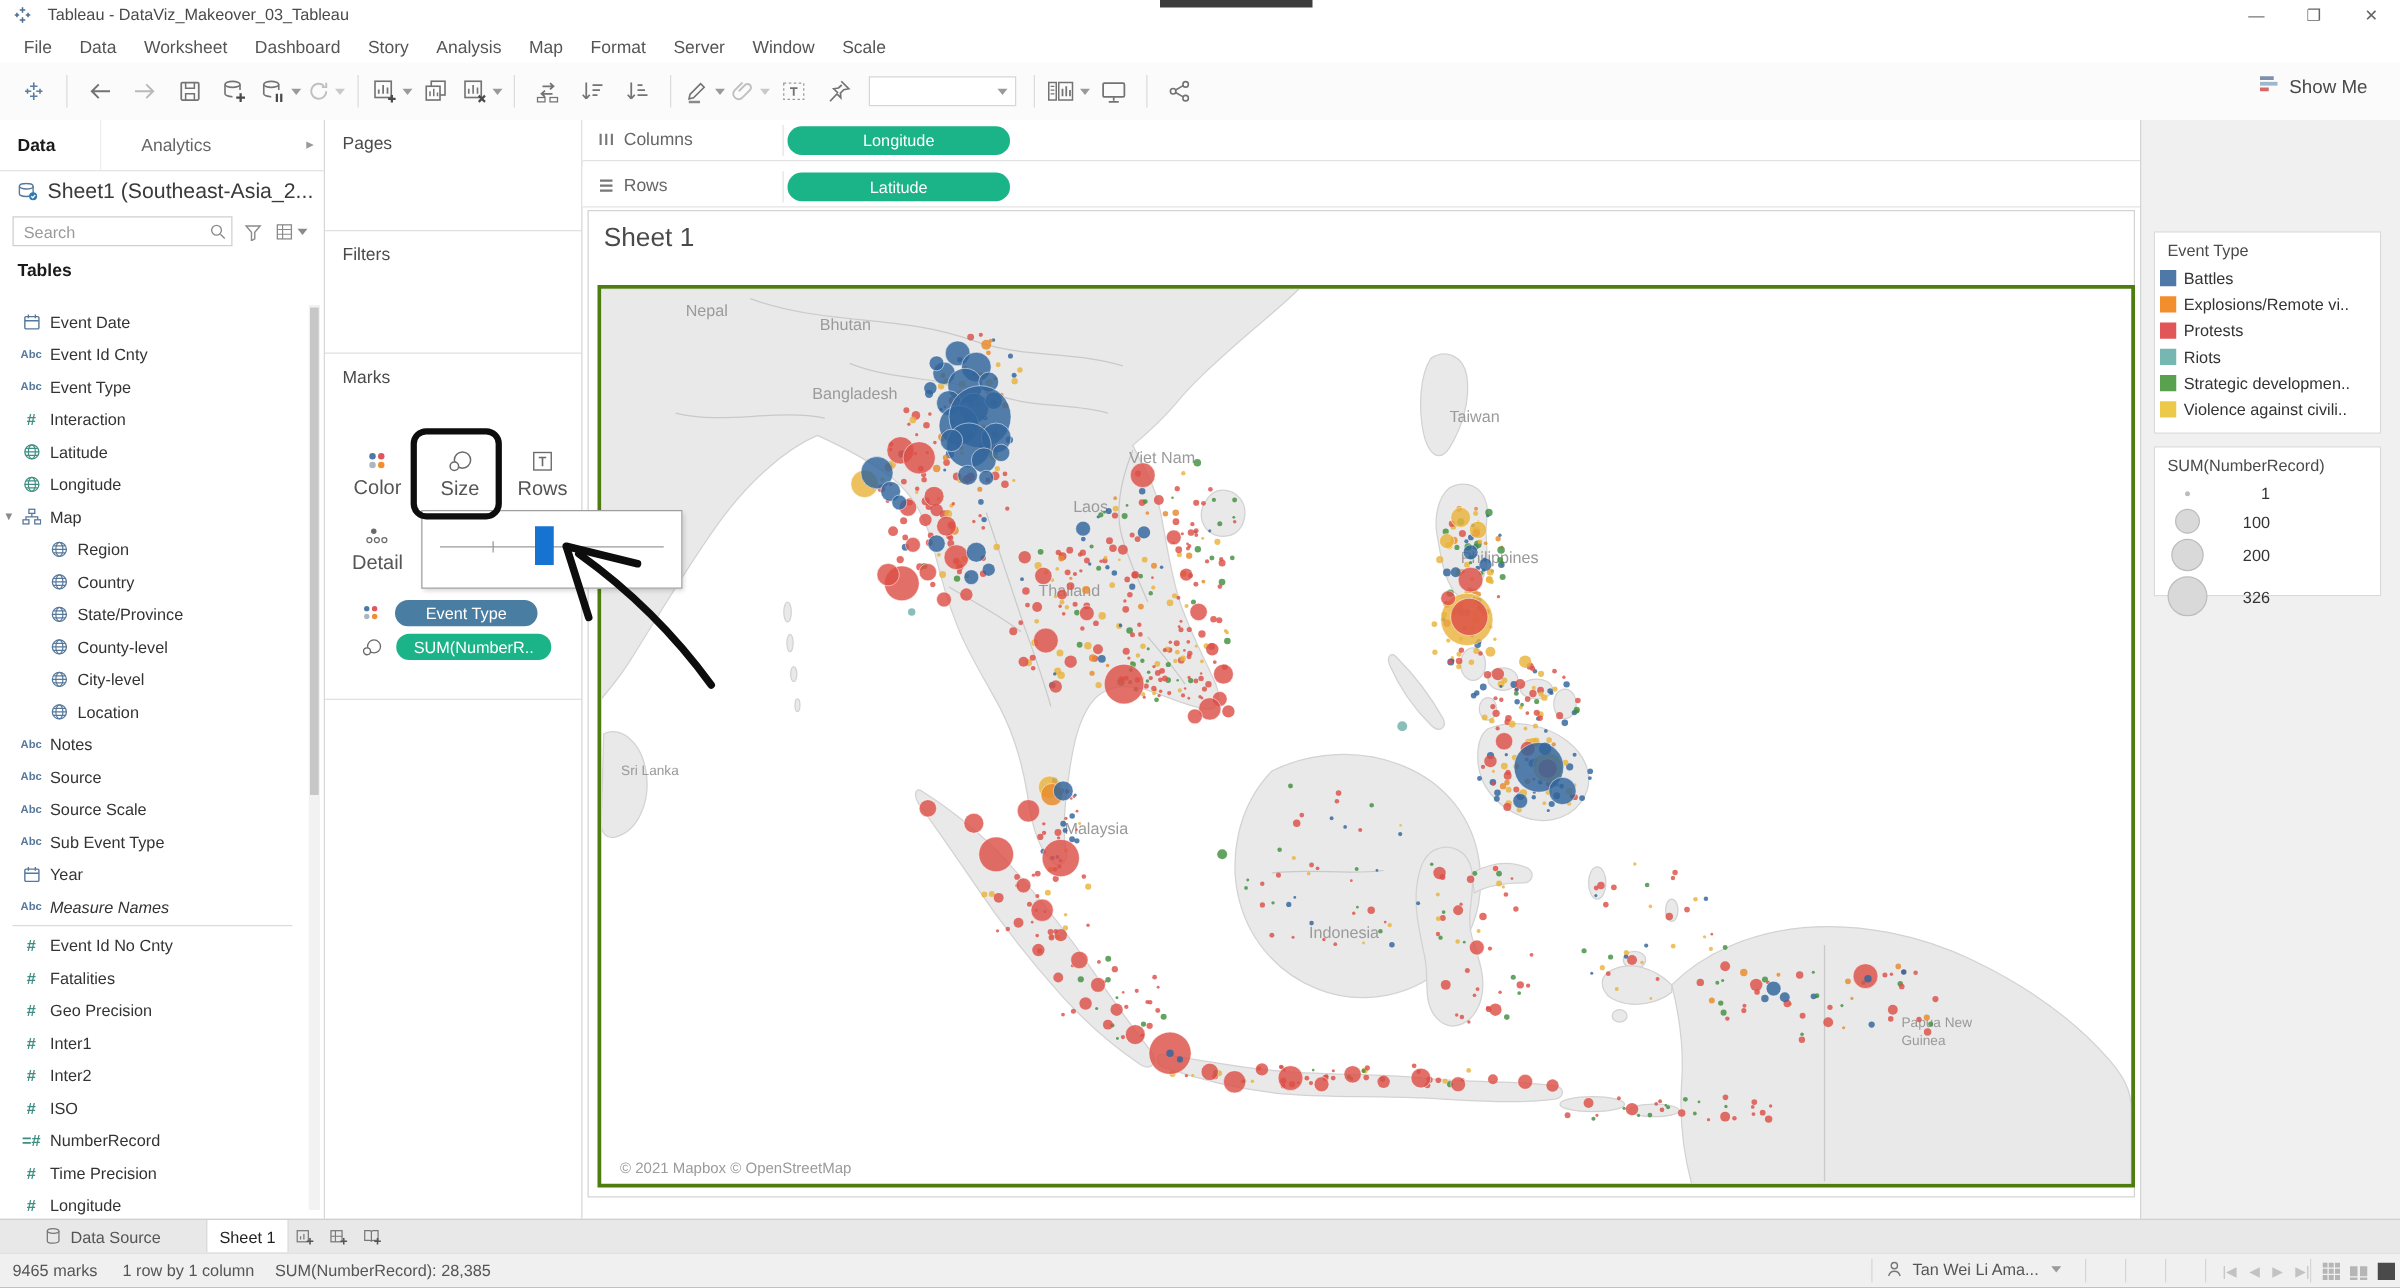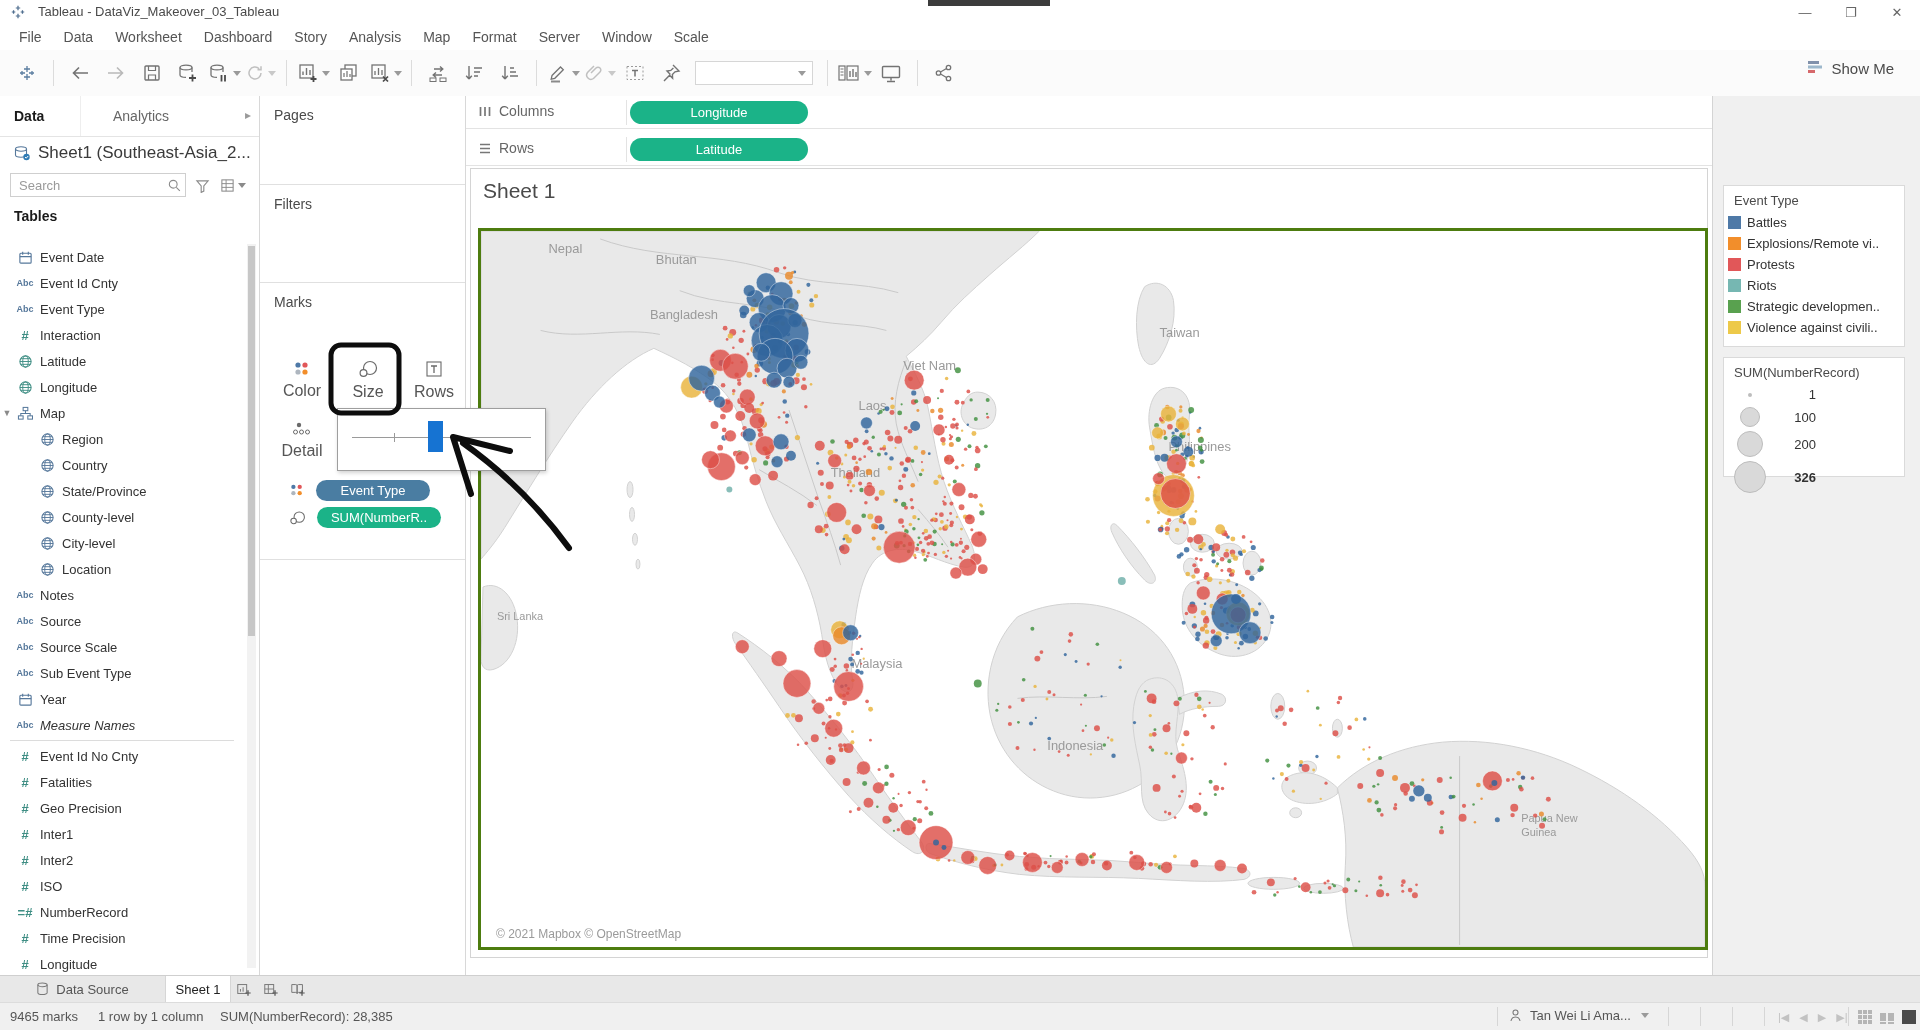--- a/index.html
+++ b/index.html
@@ -1799,21 +1799,21 @@
               <span class="size-circ" style="width:20px;height:20px;"></span>
             </span>
             <span class="size-label">100</span>
           </div>
           <div class="size-row" style="height: 30px;">
             <span class="size-circle-cell">
               <span class="size-circ" style="width:26px;height:26px;"></span>
             </span>
             <span class="size-label">200</span>
           </div>
-          <div class="size-row" style="height: 36px; font-weight: bold;">
+          <div class="size-row" style="height: 36px;">
             <span class="size-circle-cell">
               <span class="size-circ" style="width:32px;height:32px;"></span>
             </span>
             <span class="size-label">326</span>
           </div>
         </div>
     </div>
   </div>
 
   <div class="abs tabsbar">

